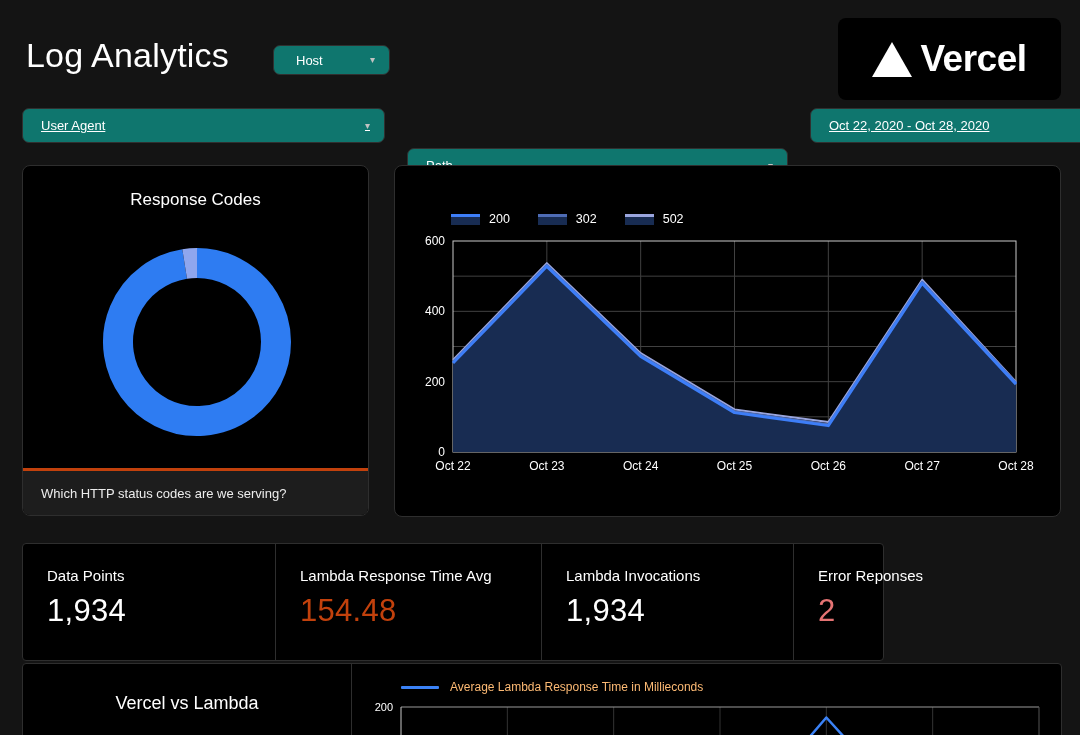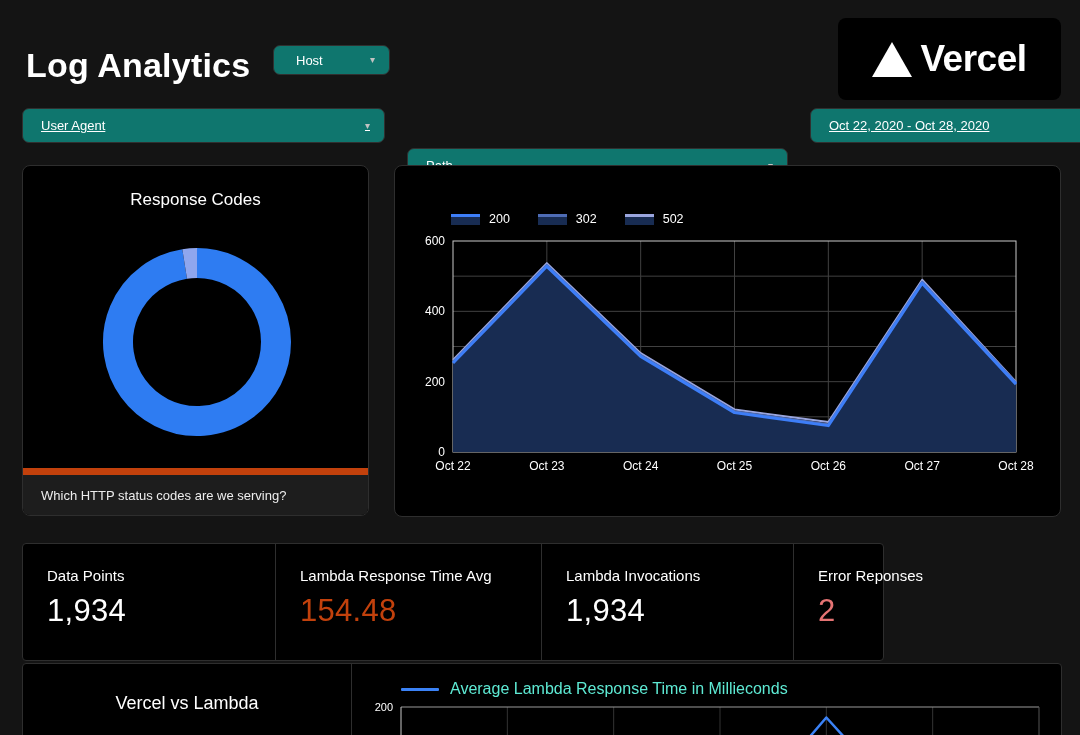--- a/index.html
+++ b/index.html
@@ -1,42 +1,42 @@
 <!DOCTYPE html>
 <html><head>
 <meta charset="utf-8">
 <style>
   * { margin:0; padding:0; box-sizing:border-box; }
   html,body { width:1080px; height:735px; overflow:hidden; }
   body { background:#141414; font-family:"Liberation Sans", sans-serif; color:#fff; }
   .page { position:relative; width:1080px; height:735px; background:#141414; overflow:hidden; }
 
   
-  .page-title { position:absolute; left:26px; top:36px; font-size:34px; font-weight:700; letter-spacing:.2px;margin-top:10px; }
+  .page-title { position:absolute; left:26px; top:36px; font-size:34px; font-weight:400; letter-spacing:.2px; }
   .btn { background:#0f766e; border:1px solid #303030; border-radius:7px; color:#fff;
          display:flex; align-items:center; justify-content:space-between; cursor:pointer; }
   .host-btn { position:absolute; left:273px; top:45px; width:117px; height:30px; padding:0 14px 0 22px; font-size:13px; }
   .chev { font-size:10px; color:#c2c2c2; line-height:1; }
   .logo { position:absolute; left:838px; top:18px; width:223px; height:82px; background:#000; border-radius:8px;
           display:flex; align-items:center; justify-content:center; gap:8px; }
   .logo-word { font-size:37px; font-weight:700; letter-spacing:-0.5px; color:#fff; }
 
   
   .filter { position:absolute; top:108px; height:35px; padding:0 14px 0 18px; font-size:13px;text-decoration:underline; }
   .f-ua   { left:22px;  width:363px; }
   .f-path { left:407px; width:381px;margin-top:40px; }
   .f-date { left:810px; width:298px; }
 
   
   .card { position:absolute; background:#000; border:1px solid #2e2e2e; border-radius:8px; }
   .donut-card { left:22px; top:165px; width:347px; height:351px; overflow:hidden; }
   .donut-title { text-align:center; margin-top:24px; font-size:17px; font-weight:400; }
   #donut { position:absolute; left:74px; top:76px; width:200px; height:200px; }
   .card-footer { position:absolute; left:0; right:0; bottom:0; height:47px; background:#1d1d1d;
-                 border-top:7px solid #c2410c; font-size:13px; color:#ededed; display:flex; align-items:center; padding-left:18px; }
+                 border-top:3px solid #c2410c; font-size:13px; color:#ededed; display:flex; align-items:center; padding-left:18px; }
 
   .chart-card { left:394px; top:165px; width:667px; height:352px; }
   .legend { position:absolute; left:56px; top:46px; display:flex; gap:28px; align-items:center; }
   .legend-item { display:flex; align-items:center; gap:9px; cursor:pointer; }
   .legend-swatch { width:29px; height:11px; background:#182c52; border-top:3px solid #888; }
   .legend-label { font-size:12.5px; color:#fff; }
   #main-chart { position:absolute; left:8px; top:60px; }
 
   
   .stats-row { left:22px; top:543px; width:862px; height:118px; border-radius:4px;
@@ -47,21 +47,21 @@
   .stat-value { position:absolute; left:24px; top:49px; font-size:31px; font-weight:500; letter-spacing:.3px; }
 
   
   .bottom-row { left:22px; top:663px; width:1040px; height:160px; border-radius:4px;
                 display:grid; grid-template-columns:329px 1fr; }
   .bottom-left { position:relative; border-right:1px solid #2e2e2e; }
   .bottom-title { position:absolute; left:0; right:0; top:29px; text-align:center; font-size:18px; font-weight:400; }
   .bottom-right { position:relative; }
   .legend-mini { position:absolute; left:49px; top:16px; display:flex; align-items:center; gap:11px; cursor:pointer; }
   .legend-line { width:38px; height:3px; border-radius:1px; }
-  .legend-mini-label { font-size:16px; color:#5eead4; }
+  .legend-mini-label { font-size:12px; color:#fdba74; }
   #mini-chart { position:absolute; left:19px; top:33px; }
 
   svg text { font-family:"Liberation Sans", sans-serif; }
 </style>
 </head>
 <body>
 
 <div class="page">
 
   <h1 class="page-title">Log Analytics</h1>

